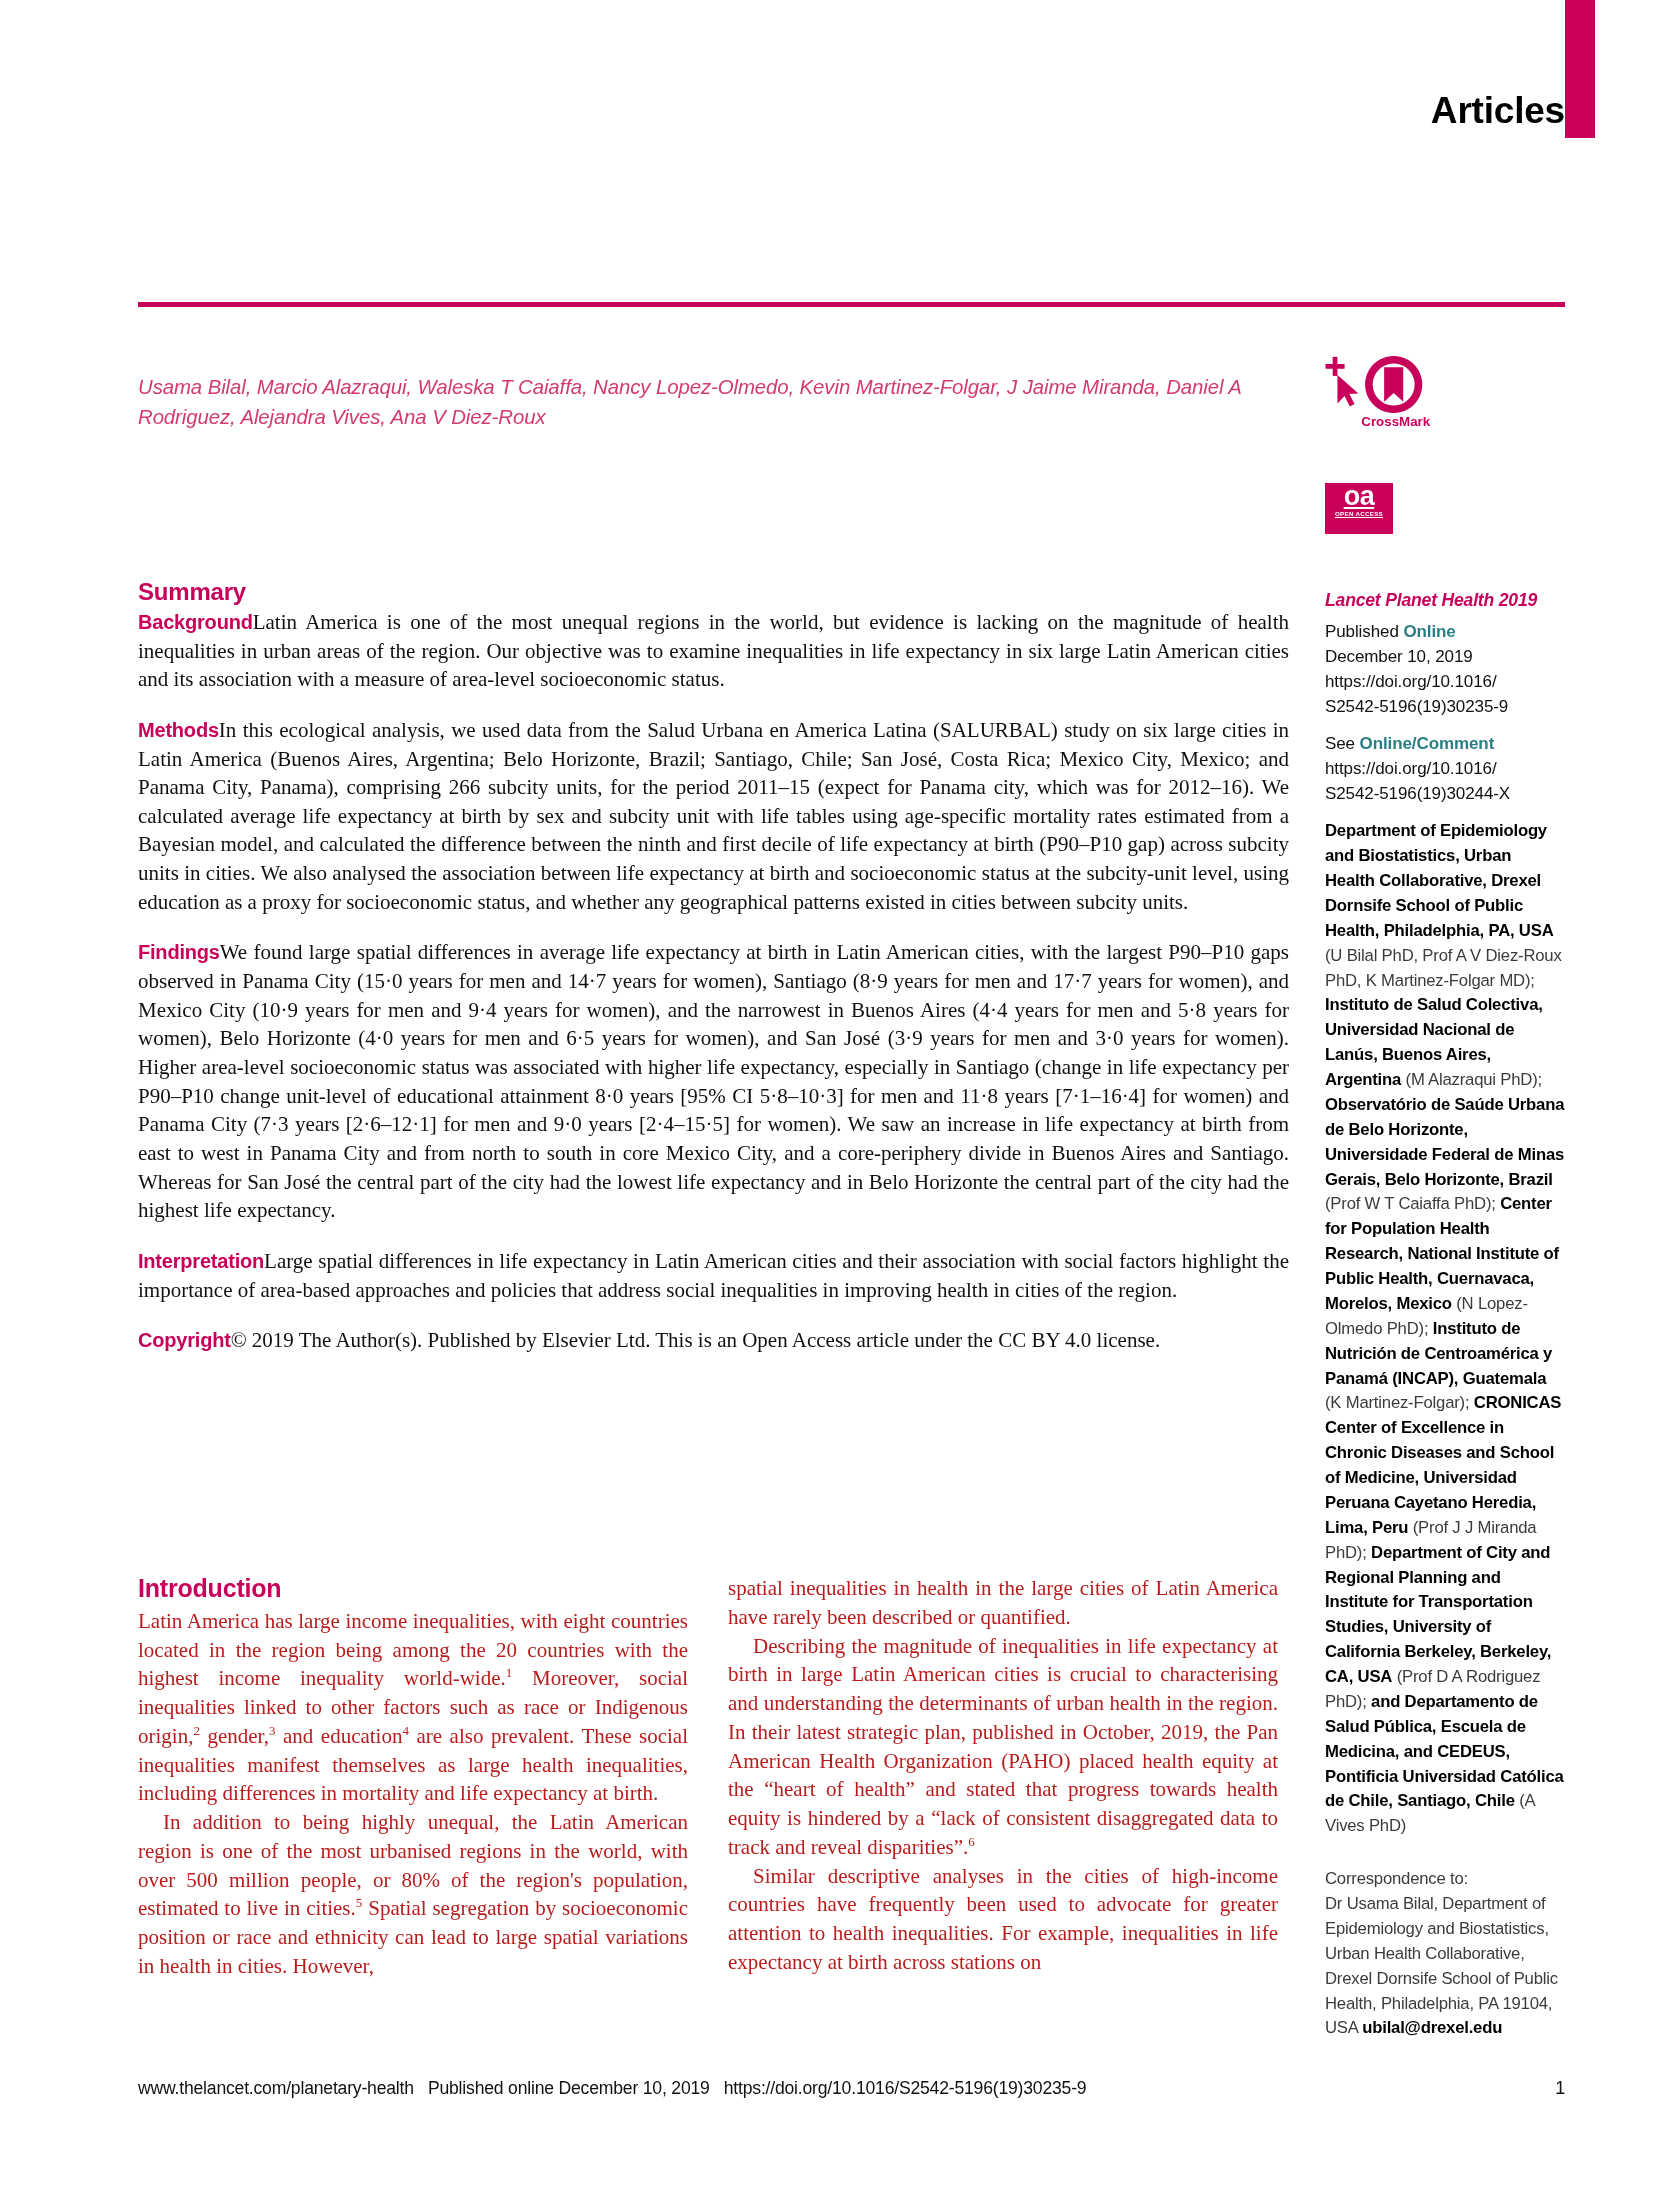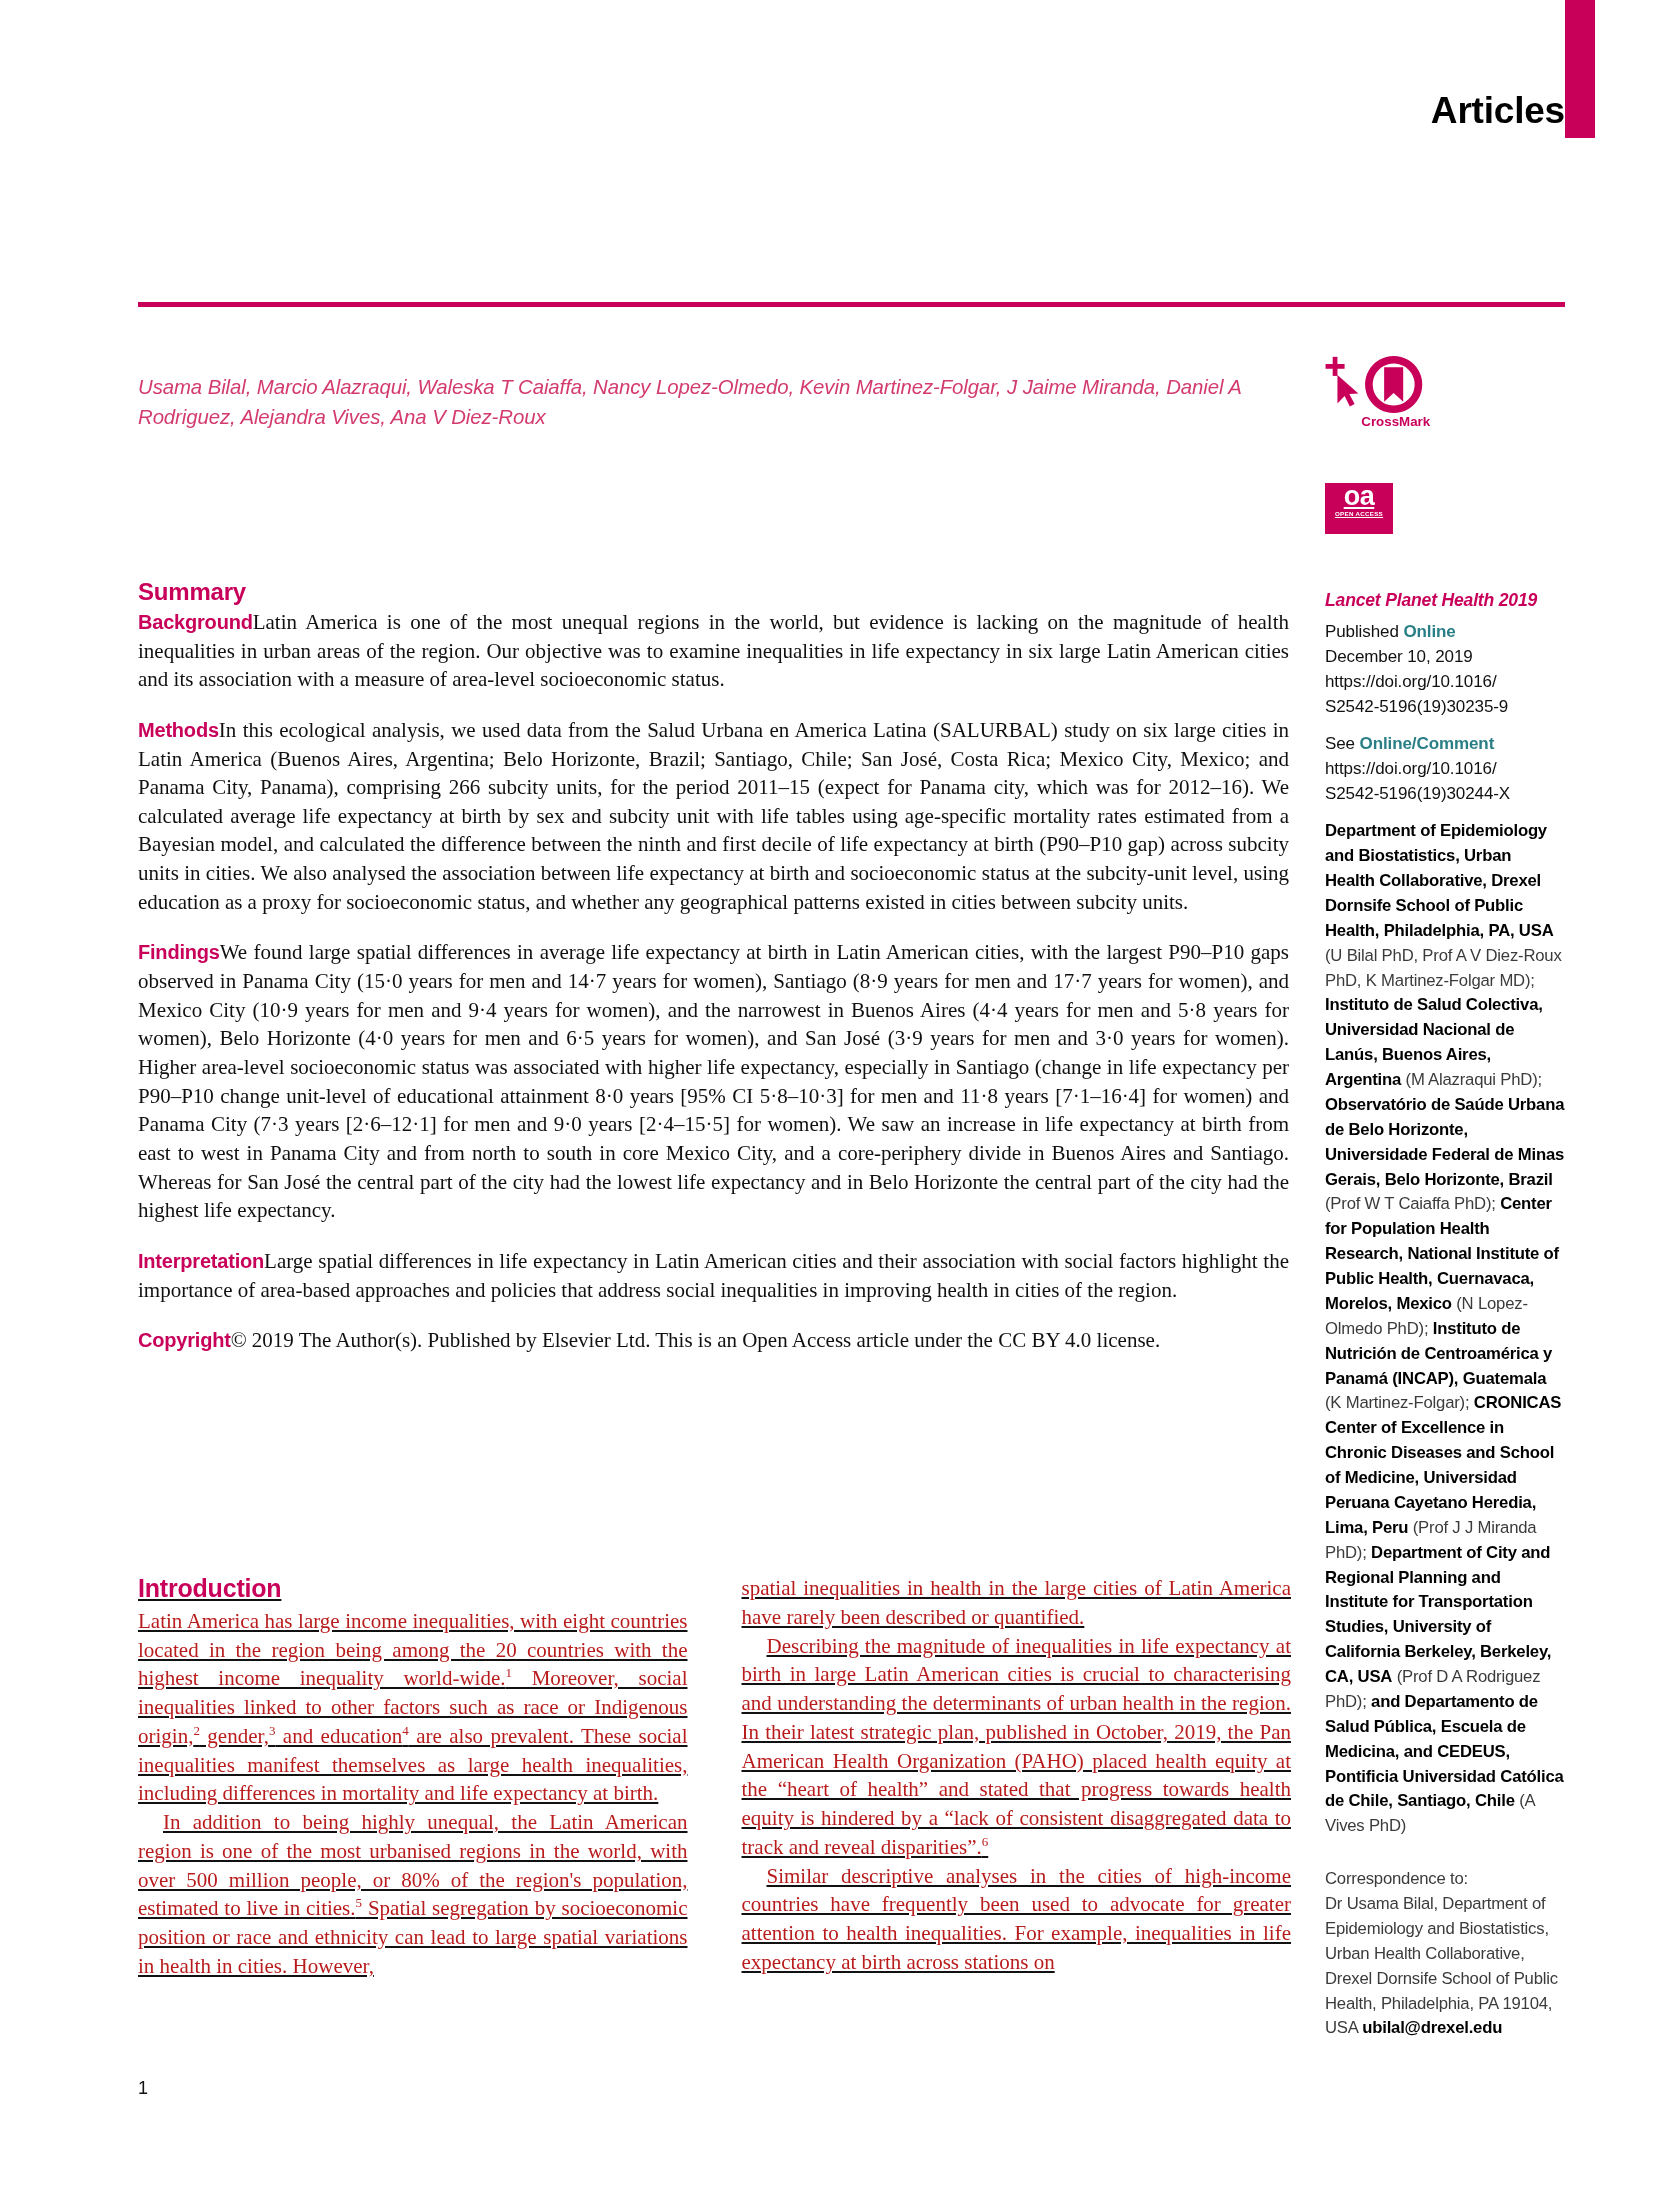--- a/index.html
+++ b/index.html
@@ -149,22 +149,21 @@
     letter-spacing: -0.2px;
   }
 
   
   .body-cols {
     position: absolute;
     left: 138px;
     top: 1574px;
     width: 1153px;
     display: flex;
-    gap: 54px;
-    text-decoration: underline;
+    gap: 40px;
   }
   .col {
     width: 550px;
   }
   .body-head {
     font-family: "Liberation Sans", sans-serif;
     font-weight: bold;
     font-size: 25px;
     color: #c8005a;
     margin: 0 0 3.8px 0;
@@ -340,17 +339,22 @@
     </div>
 
     <div class="rail-corr">
       <span>Correspondence to:</span><br>
       <span>Dr Usama Bilal, Department of Epidemiology and Biostatistics, Urban Health Collaborative, Drexel Dornsife School of Public Health, Philadelphia, PA 19104, USA</span>
       <span class="email">ubilal@drexel.edu</span>
     </div>
   </div>
 
   <div class="footer">
+    <div>
+      <span>www.thelancet.com/planetary-health</span>&nbsp;&nbsp;
+      <span>Published online December 10, 2019</span>&nbsp;&nbsp;
+      <span>https://doi.org/10.1016/S2542-5196(19)30235-9</span>
+    </div>
     <div class="footer-page">1</div>
   </div>
 
 </div>
 
 
 </body></html>

